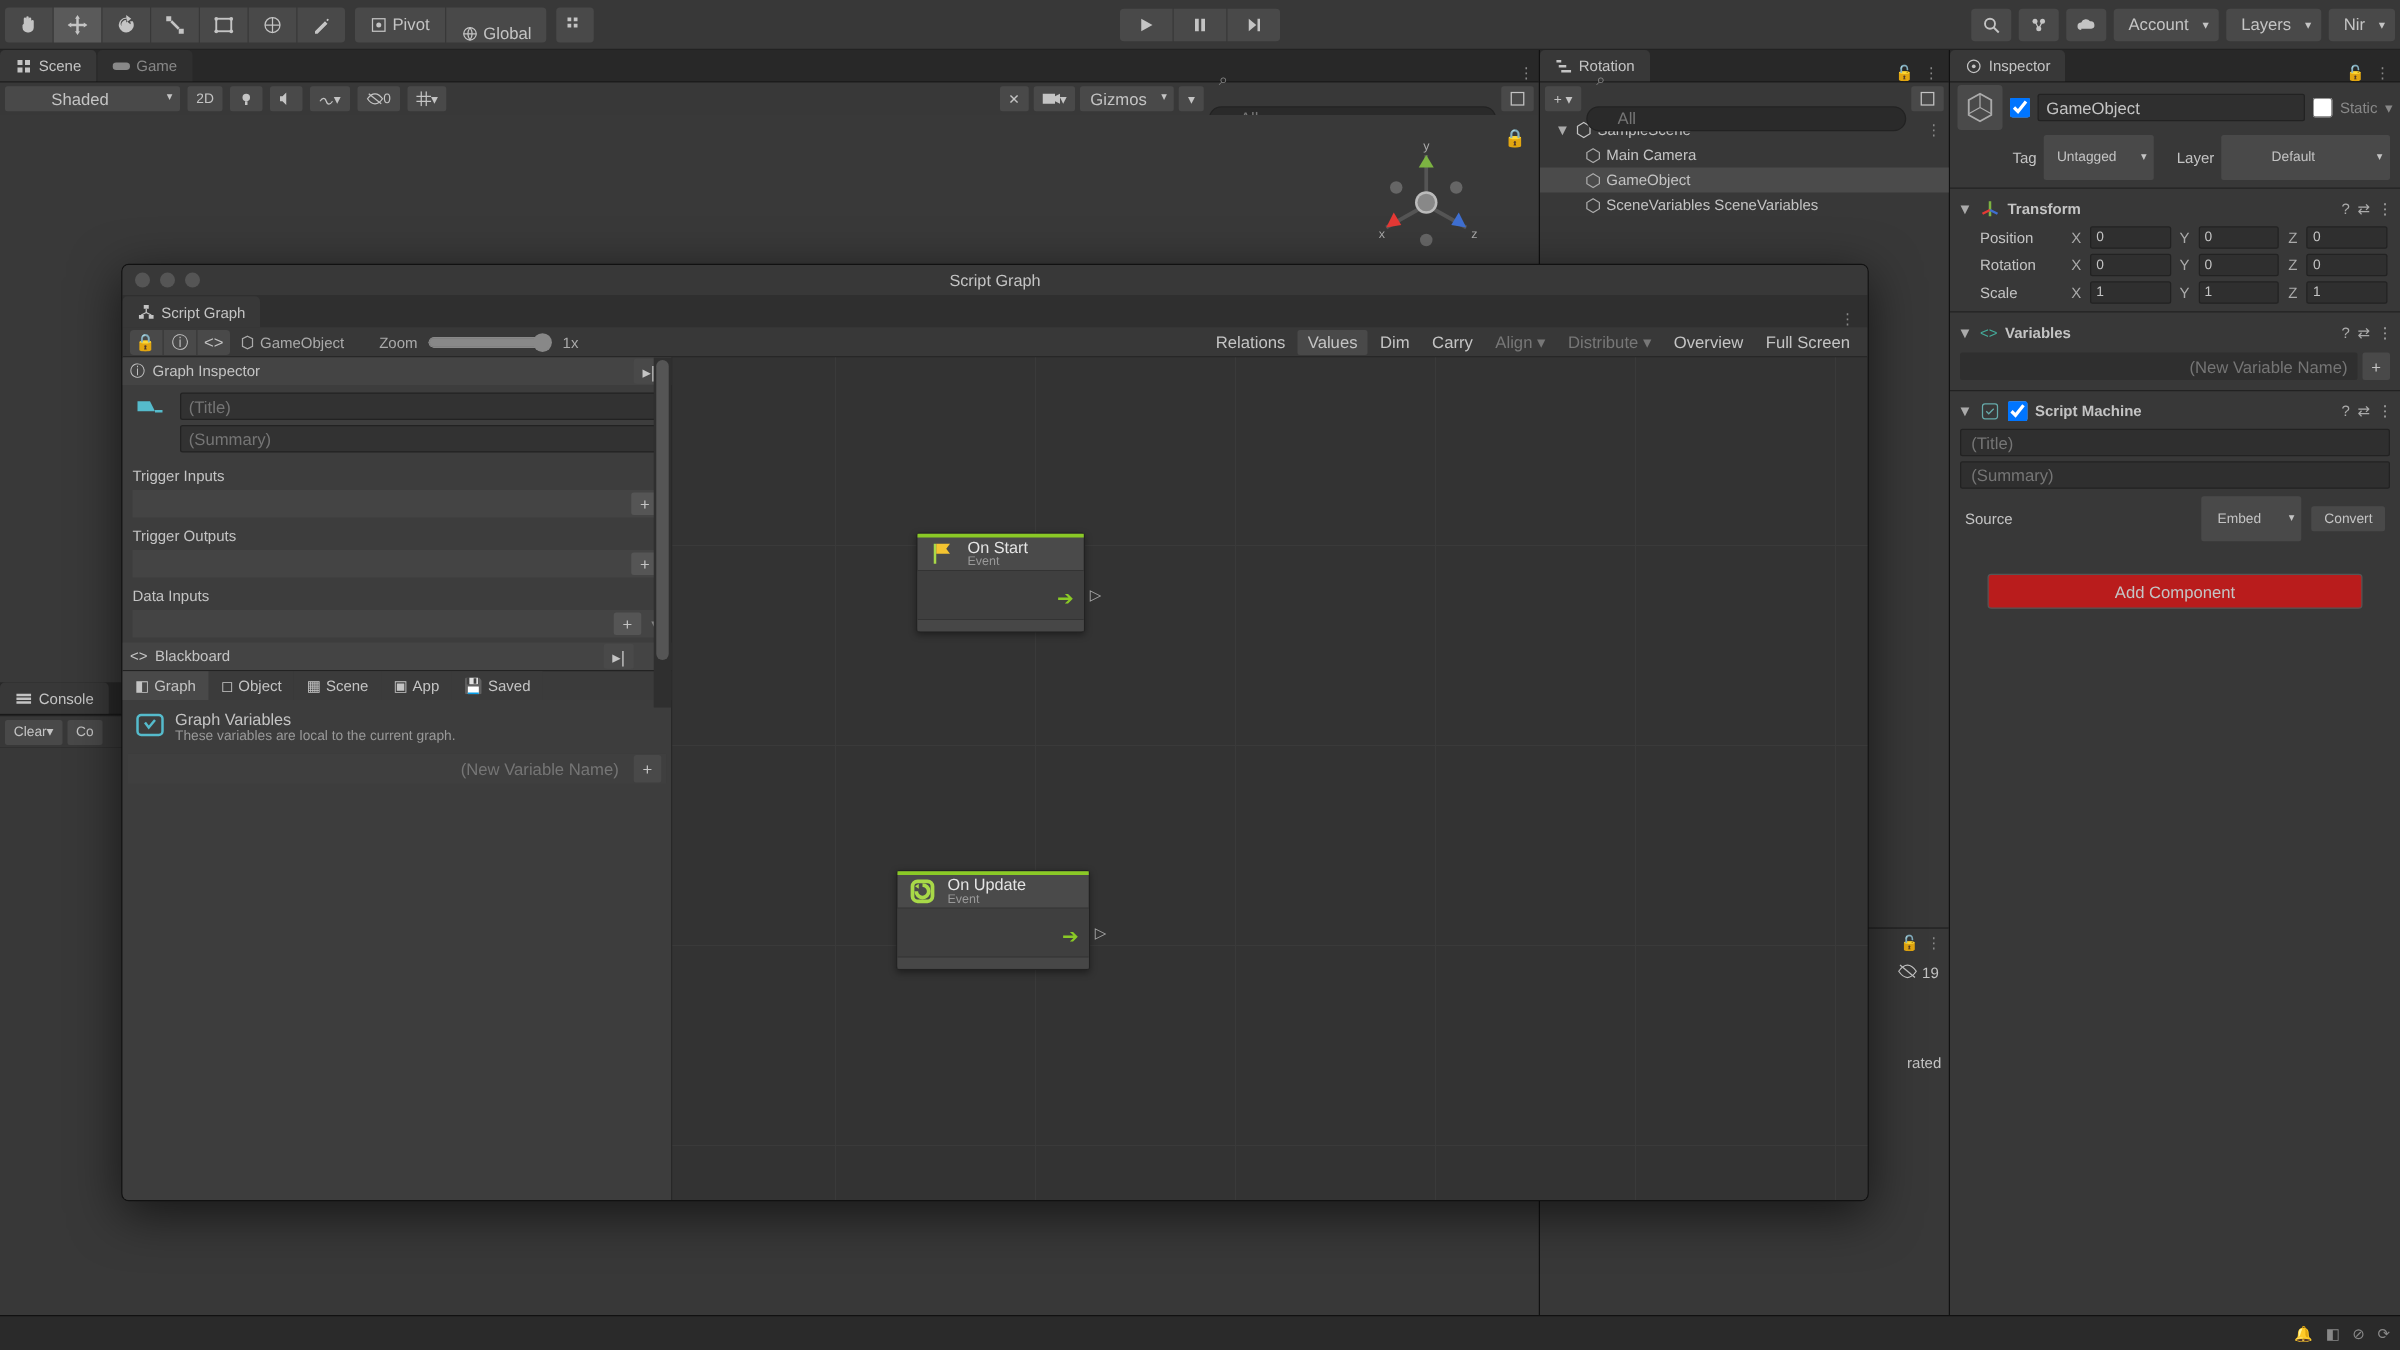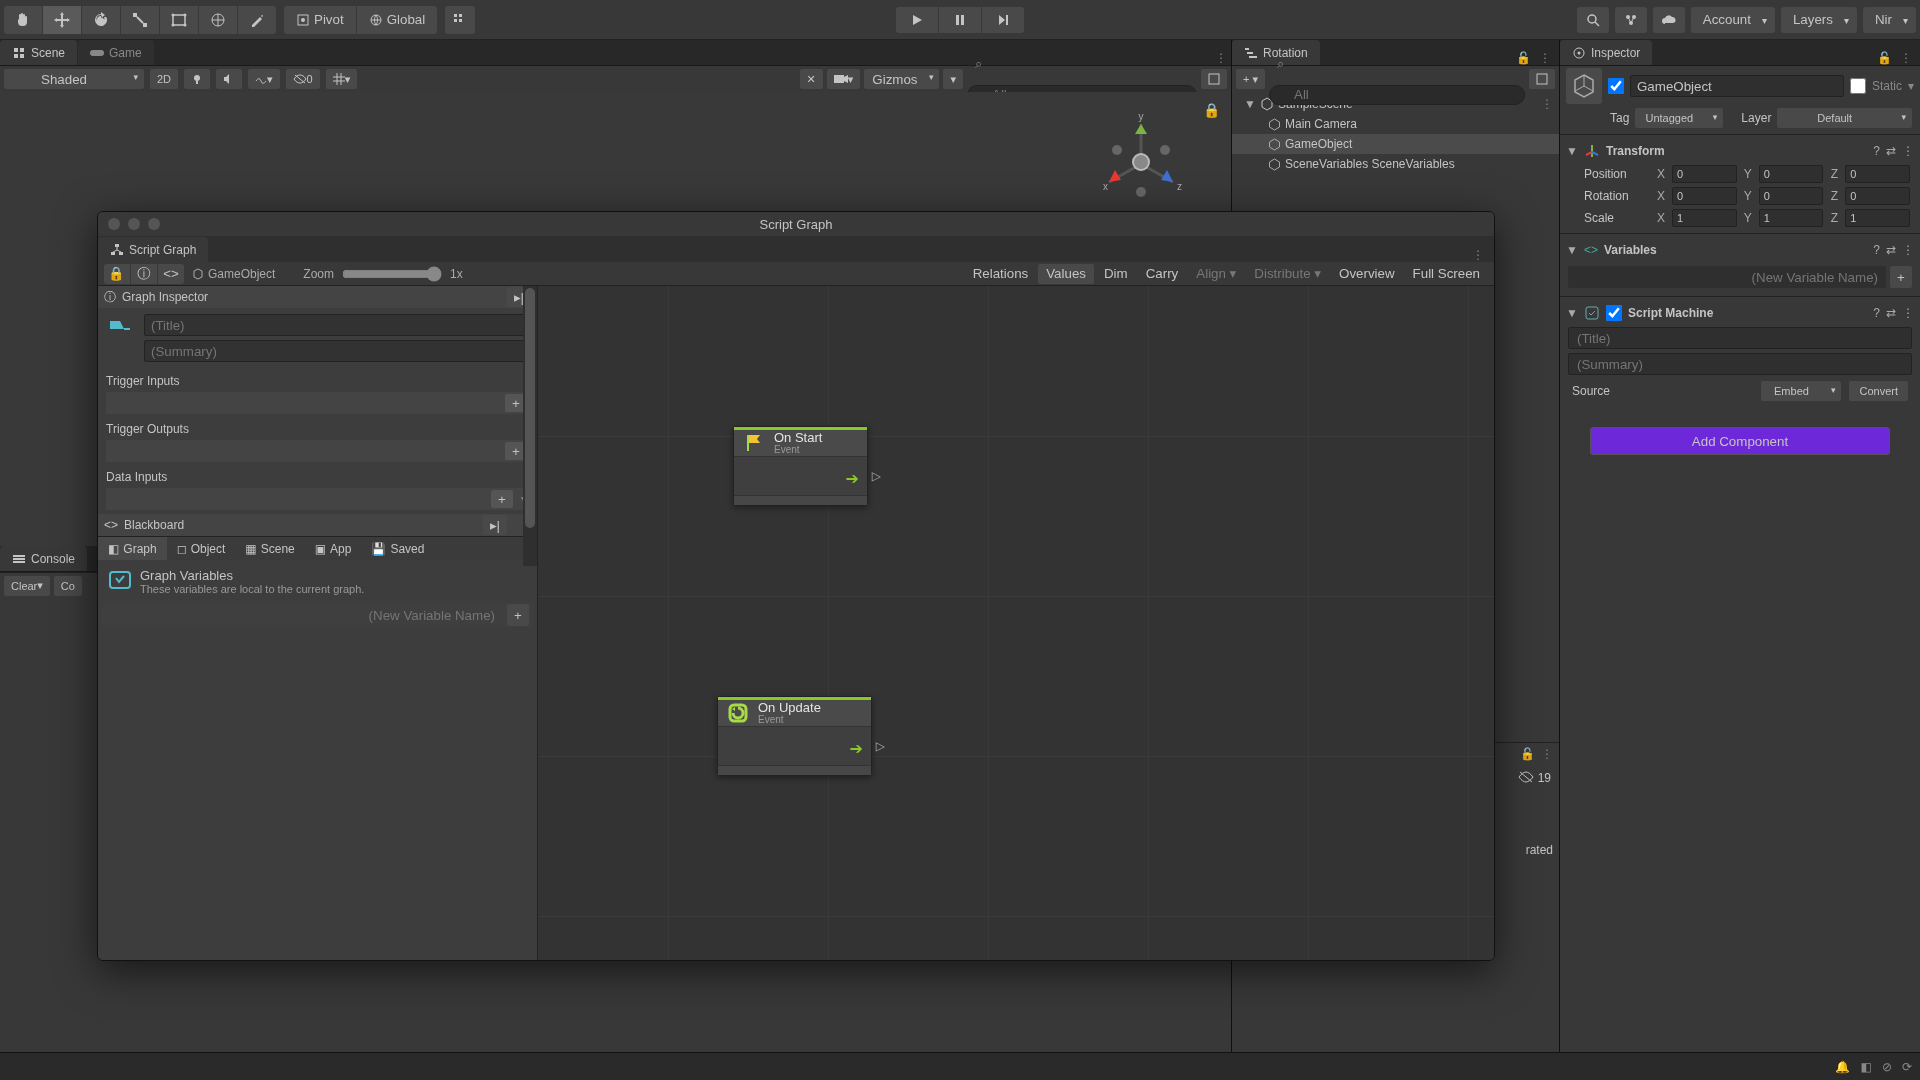--- a/index.html
+++ b/index.html
@@ -7,21 +7,21 @@
 
 
 .top-toolbar { height: 40px; background: #383838; display: flex; align-items: center; padding: 0 4px; border-bottom: 1px solid #222; }
 .tool-group { display: flex; gap: 1px; margin-right: 8px; }
 .tool-btn { width: 38px; height: 28px; background: #494949; border: none; display: flex; align-items: center; justify-content: center; color: #c4c4c4; cursor: pointer; }
 .tool-btn.active { background: #5a5a5a; }
 .tool-btn:first-child { border-radius: 3px 0 0 3px; }
 .tool-btn:last-child { border-radius: 0 3px 3px 0; }
 .pivot-btn, .global-btn { height: 28px; background: #494949; border: none; padding: 0 12px; color: #c4c4c4; display:flex; align-items:center; gap:4px; cursor:pointer; }
 .pivot-btn { border-radius: 3px 0 0 3px; }
-.global-btn { border-radius: 0 3px 3px 0; margin-left:1px; }
+.global-btn { border-radius: 0 3px 3px 0; margin-left:1px;align-items:flex-end; }
 .snap-btn { width:30px; height:28px; background:#494949; border:none; border-radius:3px; margin-left:8px; color:#c4c4c4; cursor:pointer; display:flex; align-items:center; justify-content:center;}
 .center-play { position:absolute; left:50%; transform:translateX(-50%); display:flex; gap:1px; }
 .play-btn { width:42px; height:26px; background:#494949; border:none; color:#c4c4c4; cursor:pointer; display:flex; align-items:center; justify-content:center;}
 .play-btn:first-child { border-radius: 3px 0 0 3px; }
 .play-btn:last-child { border-radius: 0 3px 3px 0; }
 .right-toolbar { margin-left:auto; display:flex; gap:6px; align-items:center;}
 .top-dropdown { height:26px; background:#494949; border:none; padding:0 24px 0 12px; color:#c4c4c4; border-radius:3px; cursor:pointer; position:relative; }
 .top-dropdown::after { content:"▾"; position:absolute; right:8px; top:50%; transform:translateY(-50%); font-size:10px; }
 .icon-btn28 { width:32px; height:26px; background:#494949; border:none; border-radius:3px; color:#c4c4c4; cursor:pointer; display:flex; align-items:center; justify-content:center;}
 
@@ -67,38 +67,38 @@
 .tree-arrow { width:12px; color:#aaa; cursor:pointer;}
 
 
 .inspector-body { flex:1; background:#383838; overflow:hidden;}
 .insp-header { height:40px; display:flex; align-items:center; padding:4px 6px; gap:6px; }
 .cube-big { width:36px; height:36px; background:#4a4a4a; border-radius:3px; display:flex; align-items:center; justify-content:center;}
 .check { width:16px; height:16px; }
 .name-field { flex:1; height:22px; background:#2f2f2f; border:1px solid #222; padding:0 6px; color:#c4c4c4; border-radius:2px;}
 .static-lbl { color:#888; font-size:12px;}
 .insp-row2 { display:flex; align-items:center; padding:2px 8px 6px 50px; gap:6px;}
-.insp-dd { height:20px; background:#494949; border:none; padding:0 20px 0 0; color:#c4c4c4; border-radius:2px; position:relative; cursor:pointer; font-size:11px;}
+.insp-dd { height:36px; background:#494949; border:none; padding:0 20px 0 0; color:#c4c4c4; border-radius:2px; position:relative; cursor:pointer; font-size:11px;}
 .insp-dd::after{content:"▾"; position:absolute; right:6px; font-size:9px;}
 .component { border-top:1px solid #222; padding:4px 0;}
 .comp-header { height:24px; display:flex; align-items:center; padding:0 6px; gap:6px; cursor:pointer;}
 .comp-title { font-weight:600; flex:1;}
 .comp-icons { display:flex; gap:6px; color:#aaa;}
 .foldout { width:12px; color:#aaa;}
 .xyz-row { display:flex; align-items:center; padding:2px 10px 2px 24px; gap:4px;}
 .xyz-label { width:66px; color:#c4c4c4;}
 .axis-label { width:14px; text-align:center; color:#aaa;}
 .num-field { width:50px; height:18px; background:#2f2f2f; border:1px solid #222; color:#c4c4c4; padding:0 4px; border-radius:2px; font-size:11px;}
 .num-field.wide { flex:1; }
 .var-new { height:22px; background:#2f2f2f; border:none; color:#888; text-align:right; padding:0 8px; flex:1; border-radius:2px;}
 .add-btn-sm { width:22px; height:22px; background:#494949; border:none; color:#c4c4c4; border-radius:2px; cursor:pointer;}
 .full-field { width:calc(100% - 16px); margin:2px 8px; height:22px; background:#2f2f2f; border:1px solid #222; color:#888; padding:0 8px; border-radius:2px;}
 .src-row { display:flex; align-items:center; padding:4px 12px; gap:8px;}
 .edit-graph-btn { display:block; width:calc(100% - 24px); margin:4px 12px; height:28px; background:#494949; border:1px solid #555; color:#c4c4c4; border-radius:3px; cursor:pointer;}
-.add-comp-btn { display:block; width:calc(100% - 60px); margin:18px auto; height:28px; background:#6d28d9; border:1px solid #555; color:#c4c4c4; border-radius:3px; cursor:pointer;}
+.add-comp-btn { display:block; width:calc(100% - 60px); margin:18px auto; height:28px; background:#b91c1c; border:1px solid #555; color:#c4c4c4; border-radius:3px; cursor:pointer;}
 
 
 .script-graph-window { position:absolute; left:97px; top:211px; width:1398px; height:750px; background:#383838; border:1px solid #111; border-radius:6px; box-shadow:0 10px 40px rgba(0,0,0,.6); display:flex; flex-direction:column; overflow:hidden;}
 .sg-titlebar { height:24px; background:#383838; display:flex; align-items:center; justify-content:center; position:relative; color:#c4c4c4; font-size:13px;}
 .traffic { position:absolute; left:10px; display:flex; gap:8px;}
 .traffic span { width:12px; height:12px; border-radius:50%; background:#555; display:inline-block;}
 .sg-tabbar { height:26px; background:#2f2f2f; display:flex; align-items:flex-end;}
 .sg-toolbar { height:24px; background:#383838; display:flex; align-items:center; padding:0 6px; gap:8px; border-bottom:1px solid #222;}
 .sg-tool-mini { width:26px; height:20px; background:#494949; border:none; color:#c4c4c4; cursor:pointer; display:flex;align-items:center;justify-content:center;}
 .sg-tool-mini:first-child{border-radius:3px 0 0 3px;}

